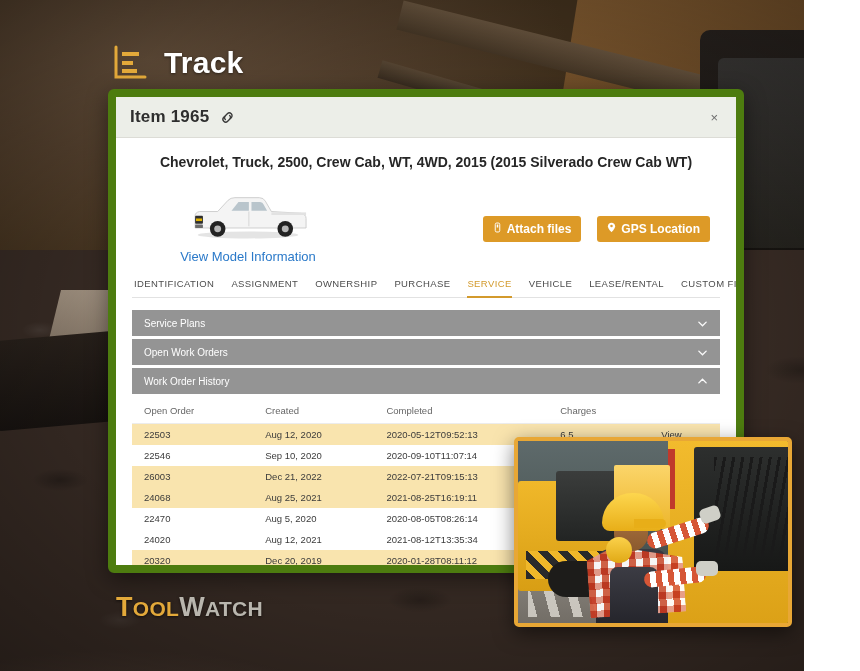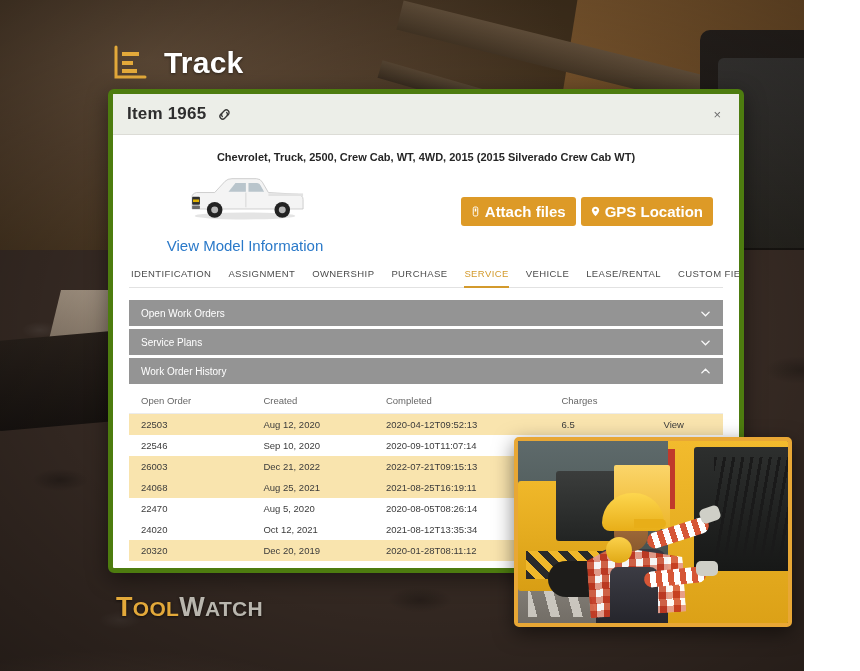--- a/index.html
+++ b/index.html
@@ -92,21 +92,21 @@
   .track-icon { width: 38px; height: 38px; }
   .track-title {
     color: #ffffff; font-size: 30px; font-weight: bold; letter-spacing: .2px;
     text-shadow: 0 1px 3px rgba(0,0,0,.5);
   }
 
   
   .panel {
     position: absolute; left: 108px; top: 89px; width: 636px; height: 484px;
     background: #ffffff;
-    border: 5px solid #4d7c0f;
+    border: 8px solid #4d7c0f;
     border-radius: 6px;
     box-shadow: 0 6px 22px rgba(0,0,0,.45);
     overflow: hidden;
   }
   .panel-header {
     height: 41px; background: #eceee8;
     border-bottom: 1px solid #dcdcd6;
     display: flex; align-items: center; padding: 0 12px 0 14px;
   }
   .panel-title {
@@ -115,38 +115,38 @@
   .link-icon { margin-left: 10px; display: inline-flex; align-items: center; }
   .panel-header .spacer { flex: 1; }
   .close-x {
     font-size: 13px; color: #6d6d6d; cursor: pointer; line-height: 1;
     padding: 4px 6px;
   }
 
   .panel-body { padding: 12px 16px 0 16px; }
 
   .model-line {
-    text-align: center; font-size: 11px; font-weight: bold; color: #262626;
-    margin: 4px 0 4px 0;
+    text-align: center; font-size: 14px; font-weight: bold; color: #262626;
+    margin: 4px 0 16px 0;
   }
 
   .asset-row { display: flex; align-items: flex-start; }
   .asset-left { width: 210px; text-align: center; padding-left: 22px; }
   .truck-wrap { height: 58px; display:flex; align-items:center; justify-content:center; }
   .model-link {
-    display: block; font-size: 15px; color: #2a79c9; margin-top: 12px;
+    display: block; font-size: 13px; color: #2a79c9; margin-top: 5px;
     text-decoration: none; cursor: pointer;
   }
   .asset-right { flex: 1; display: flex; justify-content: flex-end; align-items: center; padding-top: 30px; padding-right: 10px; }
   .btn {
     display: inline-flex; align-items: center; gap: 5px;
     background: #dd9a27; color: #ffffff;
-    font-size: 15px; font-weight: bold;
+    font-size: 12px; font-weight: bold;
     border: none; border-radius: 3px;
-    padding: 6px 10px; cursor: pointer; margin-left: 5px;
+    padding: 6px 10px; cursor: pointer; margin-left: 16px;
     white-space: nowrap;
   }
 
   
   .tabs {
     display: flex; gap: 17px; align-items: flex-end;
     border-bottom: 1px solid #e2e2e2;
     margin-top: 8px; padding: 0 2px;
   }
   .tab {
@@ -360,30 +360,30 @@
         <div class="tab">PURCHASE</div>
         <div class="tab active">SERVICE</div>
         <div class="tab">VEHICLE</div>
         <div class="tab">LEASE/RENTAL</div>
         <div class="tab">CUSTOM FIELDS</div>
       </div>
 
       <div class="accordions">
 
         <div class="acc">
-          <span class="acc-label">Open Work Orders</span>
+          <span class="acc-label">Service Plans</span>
           <span class="chev">
             <svg viewBox="0 0 12 12" width="11" height="11">
                 <path d="M2 4.5 L6 8.5 L10 4.5" fill="none" stroke="#ffffff" stroke-width="1.5" stroke-linecap="round"></path>
               </svg>
           </span>
         </div>
 
         <div class="acc">
-          <span class="acc-label">Service Plans</span>
+          <span class="acc-label">Open Work Orders</span>
           <span class="chev">
             <svg viewBox="0 0 12 12" width="11" height="11">
                 <path d="M2 4.5 L6 8.5 L10 4.5" fill="none" stroke="#ffffff" stroke-width="1.5" stroke-linecap="round"></path>
               </svg>
           </span>
         </div>
 
         <div class="acc">
           <span class="acc-label">Work Order History</span>
           <span class="chev">
@@ -402,21 +402,21 @@
             <th class="col-cr">Created</th>
             <th class="col-cp">Completed</th>
             <th class="col-ch">Charges</th>
             <th class="col-vw"></th>
           </tr>
         </thead>
         <tbody>
           <tr class="odd">
             <td>22503</td>
             <td>Aug 12, 2020</td>
-            <td>2020-04-12T09:52:13</td>
+            <td>2020-05-12T09:52:13</td>
             <td>6.5</td>
             <td class="view-link">View</td>
           </tr>
           <tr class="even">
             <td>22546</td>
             <td>Sep 10, 2020</td>
             <td>2020-09-10T11:07:14</td>
             <td>285.96</td>
             <td class="view-link">View</td>
           </tr>
@@ -436,21 +436,21 @@
           </tr>
           <tr class="even">
             <td>22470</td>
             <td>Aug 5, 2020</td>
             <td>2020-08-05T08:26:14</td>
             <td></td>
             <td class="view-link"></td>
           </tr>
           <tr class="even">
             <td>24020</td>
-            <td>Oct 12, 2021</td>
+            <td>Aug 12, 2021</td>
             <td>2021-08-12T13:35:34</td>
             <td></td>
             <td class="view-link"></td>
           </tr>
           <tr class="odd">
             <td>20320</td>
             <td>Dec 20, 2019</td>
             <td>2020-01-28T08:11:12</td>
             <td></td>
             <td class="view-link"></td>

